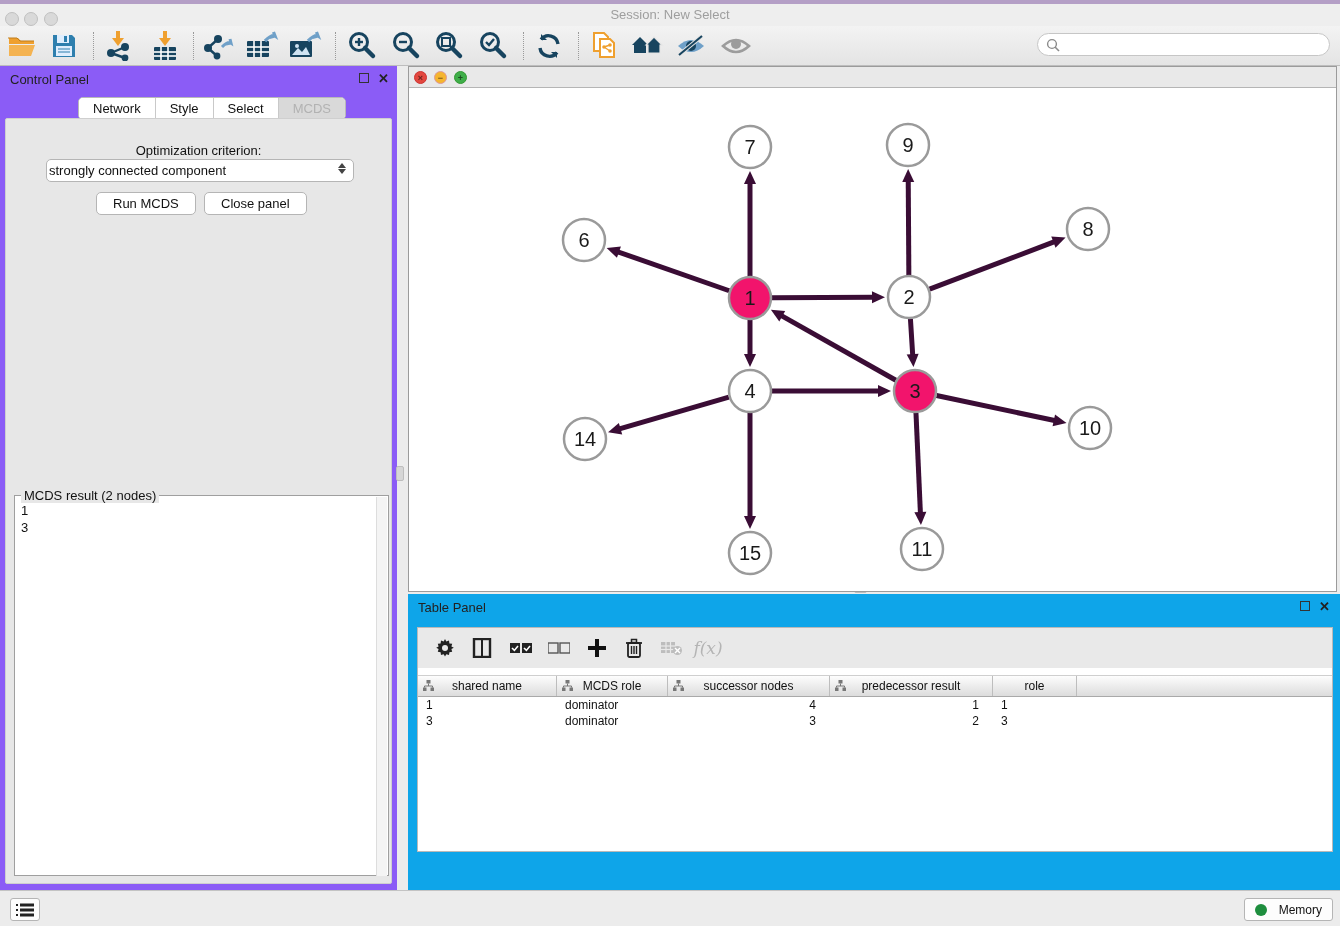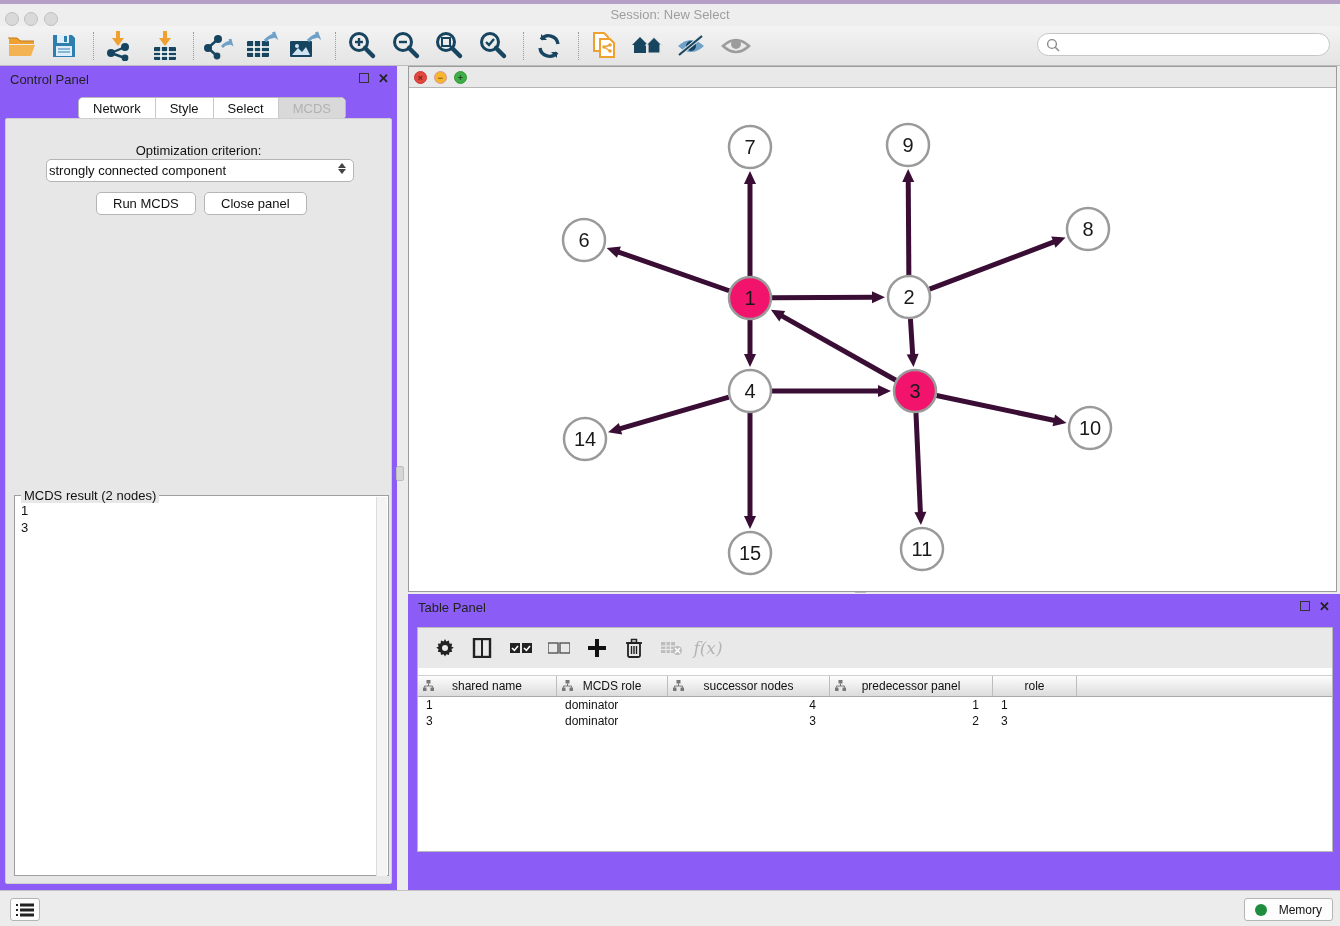--- a/index.html
+++ b/index.html
@@ -78,21 +78,21 @@
   #dot-close { left:5px;  background:#e3483f; border:1px solid #c33; }
   #dot-min   { left:25px; background:#f5b52f; border:1px solid #d99; }
   #dot-zoom  { left:45px; background:#3fae49; border:1px solid #393; }
   #net-canvas { position:absolute; left:0; top:21px; width:927px; height:503px; background:#fff; }
   #split-grip-left { left:396px; top:466px; width:8px; height:15px; background:#d6d6d6;
     border:1px solid #bdbdbd; border-radius:2px; }
   #split-grip-bottom { left:854px; top:585px; width:13px; height:8px; background:#d6d6d6;
     border:1px solid #bdbdbd; border-radius:2px; }
 
   
-  #table-panel { left:408px; top:594px; width:932px; height:296px; background:#8b5cf6; }
+  #table-panel { left:408px; top:594px; width:932px; height:296px; background:#0ea5e9; }
   #tp-content { position:absolute; left:9px; top:33px; width:916px; height:225px;
     background:#fff; border:1px solid #b9b9b9; }
   #tp-toolbar { position:absolute; left:0; top:0; width:100%; height:40px; background:#e9e9e9; }
   .tpicon { position:absolute; top:5px; width:32px; height:30px; display:flex;
     align-items:center; justify-content:center; }
   .fx { font-family:"DejaVu Serif", serif; font-style:italic; font-size:17px; color:#b4b4b4; }
   #tbl-header { position:absolute; left:0; top:47px; width:100%; height:22px;
     background:linear-gradient(#fdfdfd,#dcdcdc); border-top:1px solid #cfcfcf;
     border-bottom:1px solid #a9a9a9; display:flex; }
   .hcell { position:relative; height:100%; display:flex; align-items:center;
@@ -488,21 +488,21 @@
         <div class="hcell" style="width: 163px;">
           <svg width="11" height="11" viewBox="0 0 11 11" class="hicon">
             <rect x="3.5" y="0" width="4" height="3.5" fill="#777"></rect>
             <line x1="5.5" y1="3.5" x2="5.5" y2="6" stroke="#777"></line>
             <line x1="1.5" y1="6" x2="9.5" y2="6" stroke="#777"></line>
             <line x1="1.5" y1="6" x2="1.5" y2="7.5" stroke="#777"></line>
             <line x1="9.5" y1="6" x2="9.5" y2="7.5" stroke="#777"></line>
             <rect x="0" y="7.5" width="3.5" height="3.5" fill="#777"></rect>
             <rect x="7.5" y="7.5" width="3.5" height="3.5" fill="#777"></rect>
           </svg>
-          <span>predecessor panel</span>
+          <span>predecessor result</span>
         </div>
         <div class="hcell" style="width: 84px;">
           <span>role</span>
         </div>
         <div class="hcell" style="flex: 1 1 0%; border-right: none;"></div>
       </div>
     <div id="tbl-rows">
         <div class="tbl-row" style="top: 69px;">
           <div class="tcell" style="width: 139px;">1</div>
           <div class="tcell" style="width: 111px;">dominator</div>

